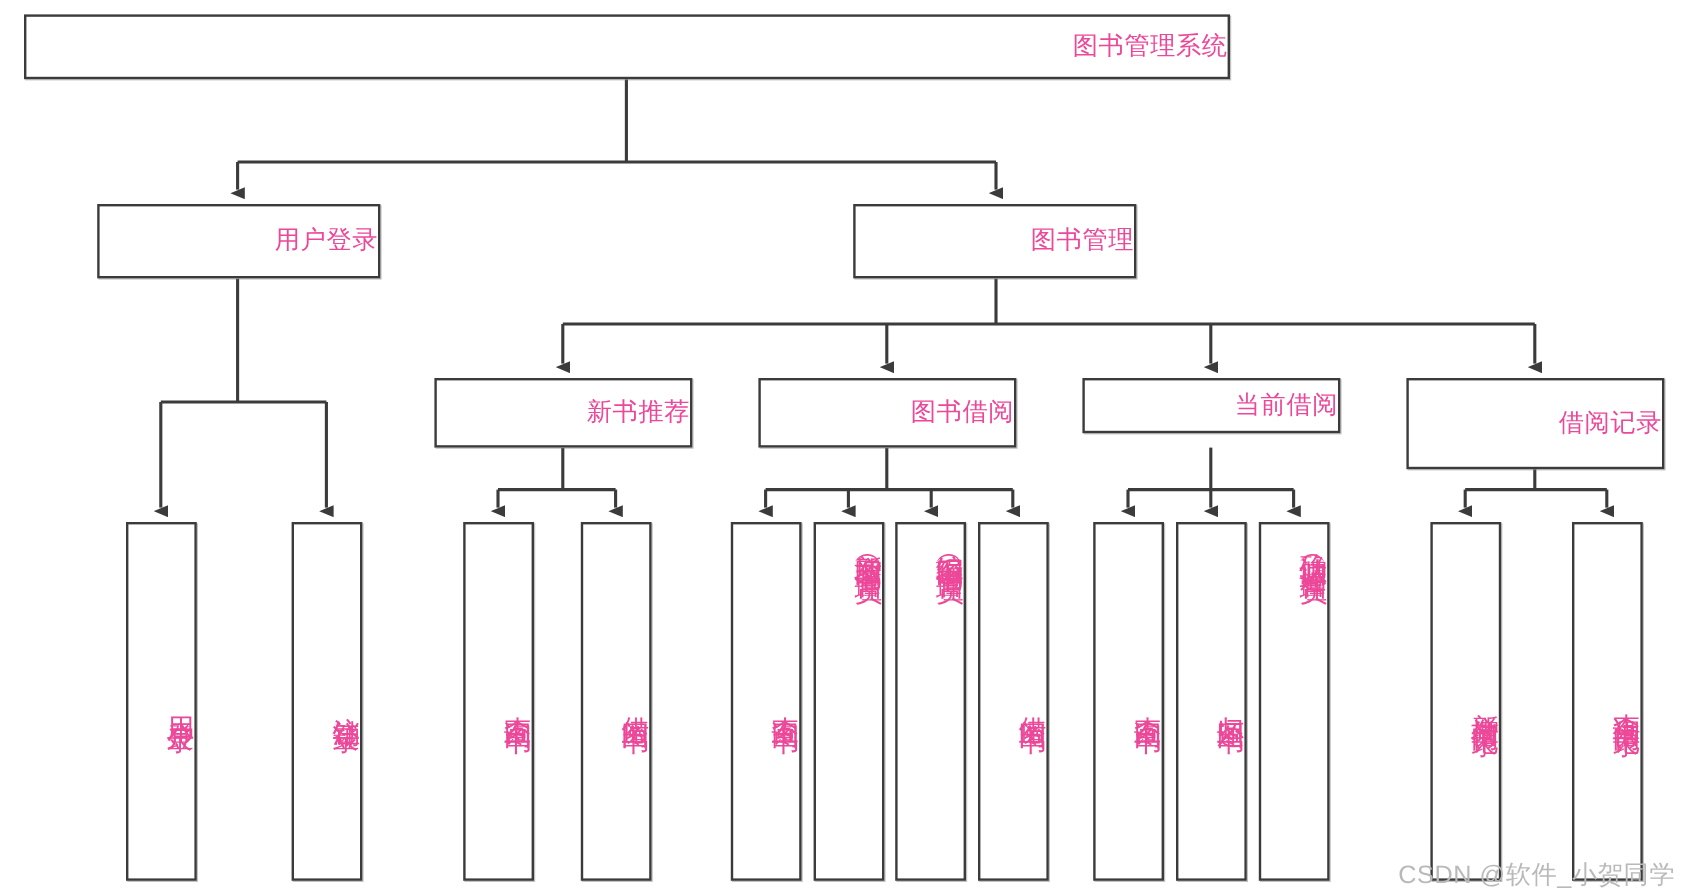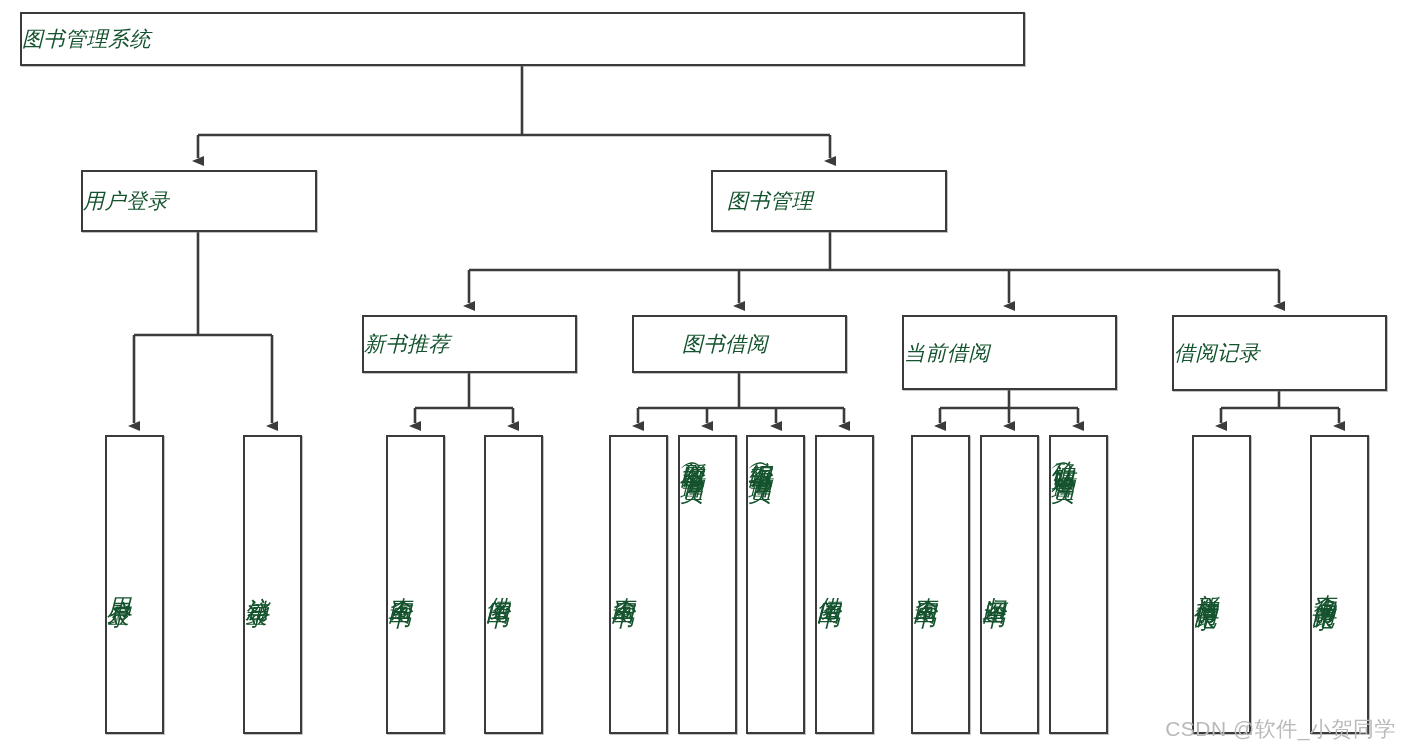--- a/index.html
+++ b/index.html
@@ -25,24 +25,23 @@
     height: 747px;
     pointer-events: none;
   }
   .node {
     position: absolute;
     box-sizing: border-box;
     border: 2px solid #3b3b3b;
     background: #ffffff;
     display: flex;
     align-items: center;
-    justify-content: flex-start;
-    color: #14532d;
+    justify-content: flex-end;
+    color: #ec4899;
     box-shadow: 1px 1px 0 rgba(120,120,120,0.45);
-    font-style: italic;
   }
   .node-label {
     display: block;
     text-align: center;
     line-height: 1.12;
     letter-spacing: 0.5px;
   }
   .node.horizontal .node-label {
     font-size: 21px;
     white-space: nowrap;
@@ -139,21 +138,21 @@
   <div class="node horizontal" style="left:711px; top:170px; width:236px; height:62px;padding-left:14px;">
     <span class="node-label">图书管理</span>
   </div>
 
   <div class="node horizontal" style="left:362px; top:315px; width:215px; height:58px;">
     <span class="node-label">新书推荐</span>
   </div>
   <div class="node horizontal" style="left:632px; top:315px; width:215px; height:58px;padding-left:48px;">
     <span class="node-label">图书借阅</span>
   </div>
-  <div class="node horizontal" style="left:902px; top:315px; width:215px; height:75px;">
+  <div class="node horizontal" style="left:902px; top:315px; width:215px; height:46px;">
     <span class="node-label">当前借阅</span>
   </div>
   <div class="node horizontal" style="left:1172px; top:315px; width:215px; height:76px;">
     <span class="node-label">借阅记录</span>
   </div>
 
   <div class="node vertical center-text" style="left:105px; top:435px; width:59px; height:299px;">
     <span class="node-label">用户登录</span>
   </div>
   <div class="node vertical center-text" style="left:243px; top:435px; width:59px; height:299px;">

